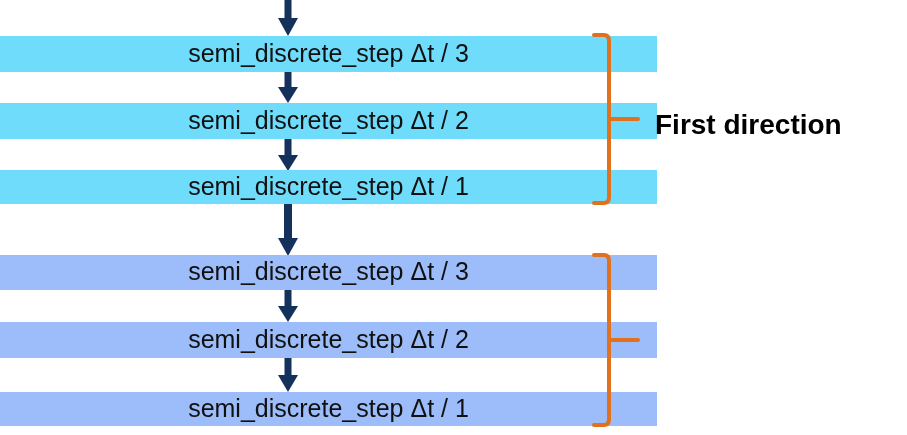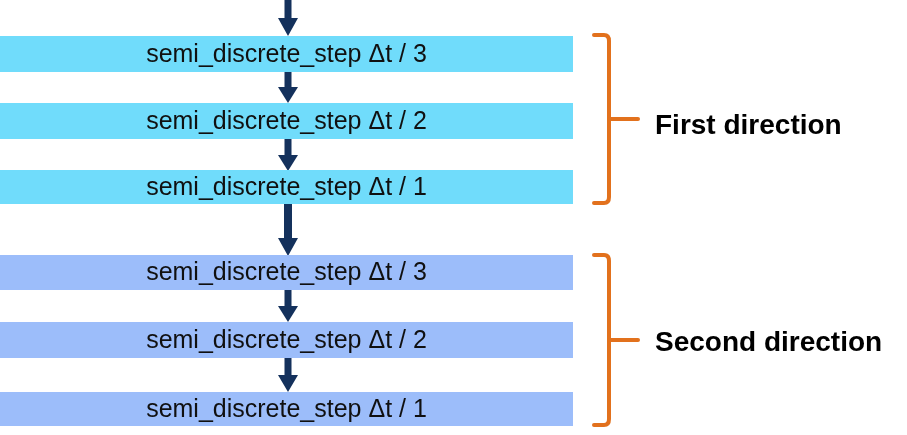--- a/index.html
+++ b/index.html
@@ -15,21 +15,21 @@
     width: 907px;
     height: 435px;
     background: #ffffff;
     overflow: hidden;
   }
 
   
   .step-box {
     position: absolute;
     left: 0;
-    width: 573px;
+    width: 657px;
     display: flex;
     align-items: center;
     justify-content: center;
     box-sizing: border-box;
   }
   .step-box .step-label {
     font-family: "Liberation Sans", sans-serif;
     font-size: 25px;
     font-weight: 400;
     color: #101010;
@@ -144,15 +144,14 @@
 
   <div class="bracket" style="top:253px; height:174px;">
     <svg viewBox="0 0 50 174" preserveAspectRatio="none" aria-hidden="true">
       <g fill="none" stroke="#e2711d" stroke-width="4" stroke-linecap="round" stroke-linejoin="round">
         <path d="M3 2 H13 Q18 2 18 8 V166 Q18 172 13 172 H3"></path>
         <path d="M18 87 H47"></path>
       </g>
     </svg>
   </div>
 
-  <div class="group-label" style="top:328px; left:655px;">Second direction</div>
 
 </div>
 
 </body></html>

